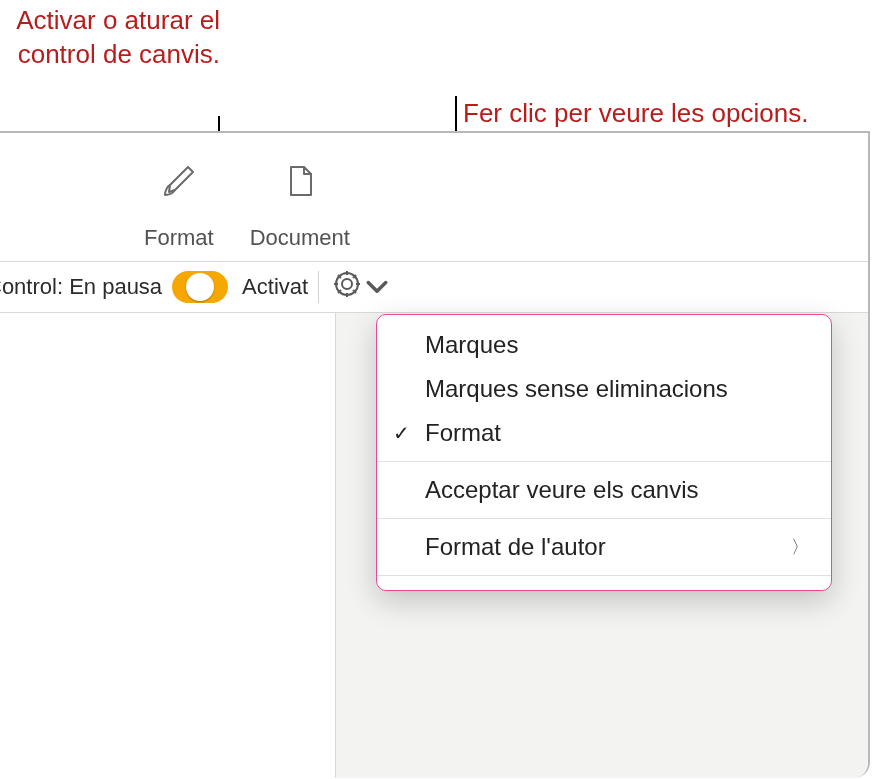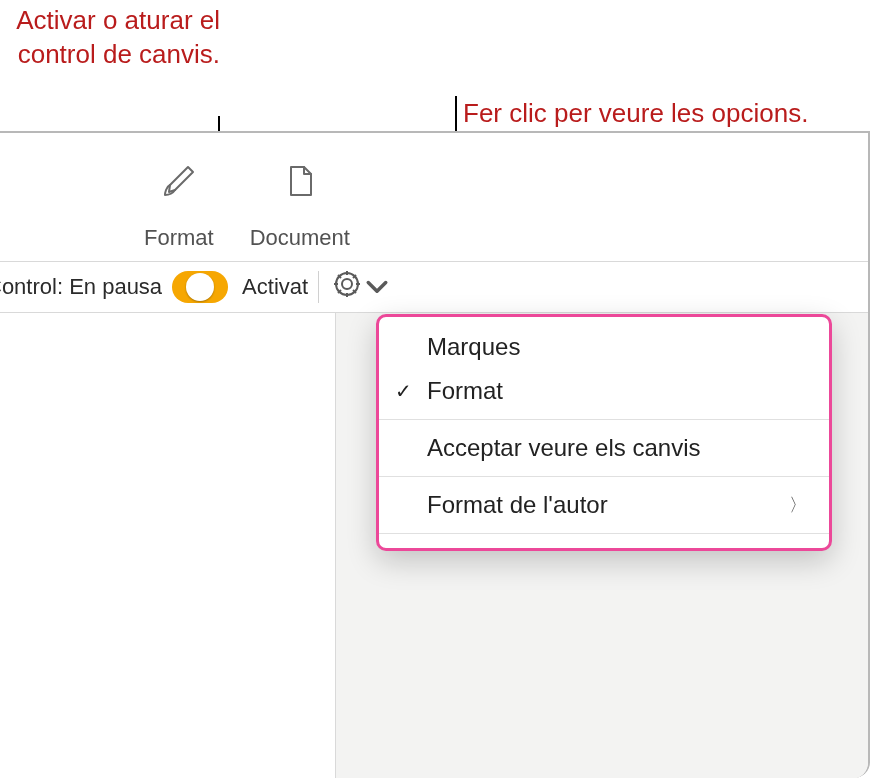--- a/index.html
+++ b/index.html
@@ -127,21 +127,21 @@
       background: #f3f3f2;
       border-left: 1px solid #d9d9d9;
     }
     
     .menu {
       position: absolute;
       top: 181px;
       left: 376px;
       width: 456px;
       background: #fff;
-      border: 3px solid #ec4899;
+      border: 1px solid #ec4899;
       border-radius: 10px;
       box-shadow: 0 10px 30px rgba(0,0,0,.2);
       padding: 8px 0;
       font-size: 24px;
       color: #222;
     }
     .menu-item {
       padding: 8px 22px 8px 48px;
       display: flex;
       align-items: center;
@@ -226,20 +226,23 @@
     </div>
   </div>
 
   <div class="sidebar"></div>
 
   <div class="menu">
     <div class="menu-item">
       <span>Marques</span>
     </div>
     <div class="menu-item">
+      <span>Marques sense eliminacions</span>
+    </div>
+    <div class="menu-item">
       <span class="check">✓</span>
       <span>Format</span>
     </div>
     <div class="menu-sep"></div>
     <div class="menu-item">
       <span>Acceptar veure els canvis</span>
     </div>
     <div class="menu-sep"></div>
     <div class="menu-item">
       <span>Format de l'autor</span>

